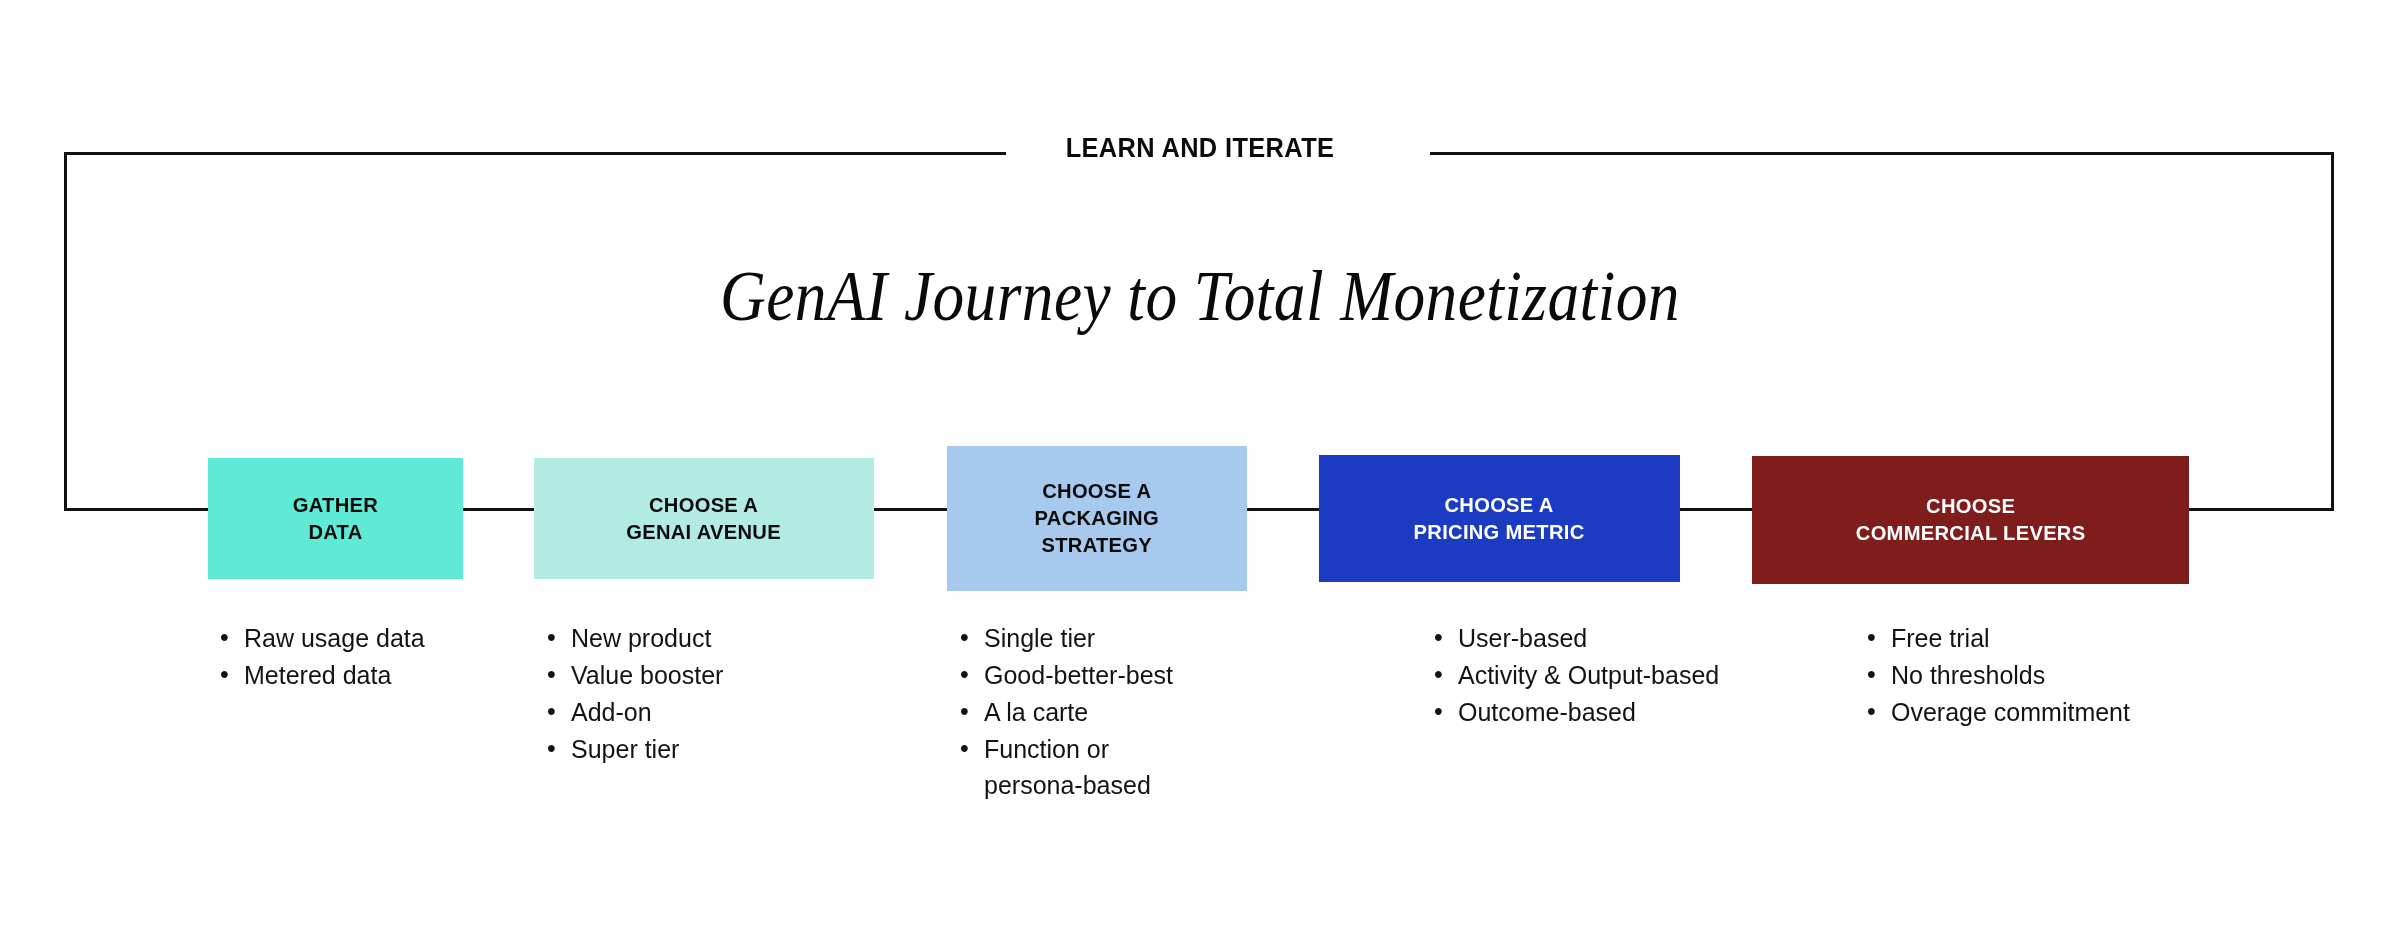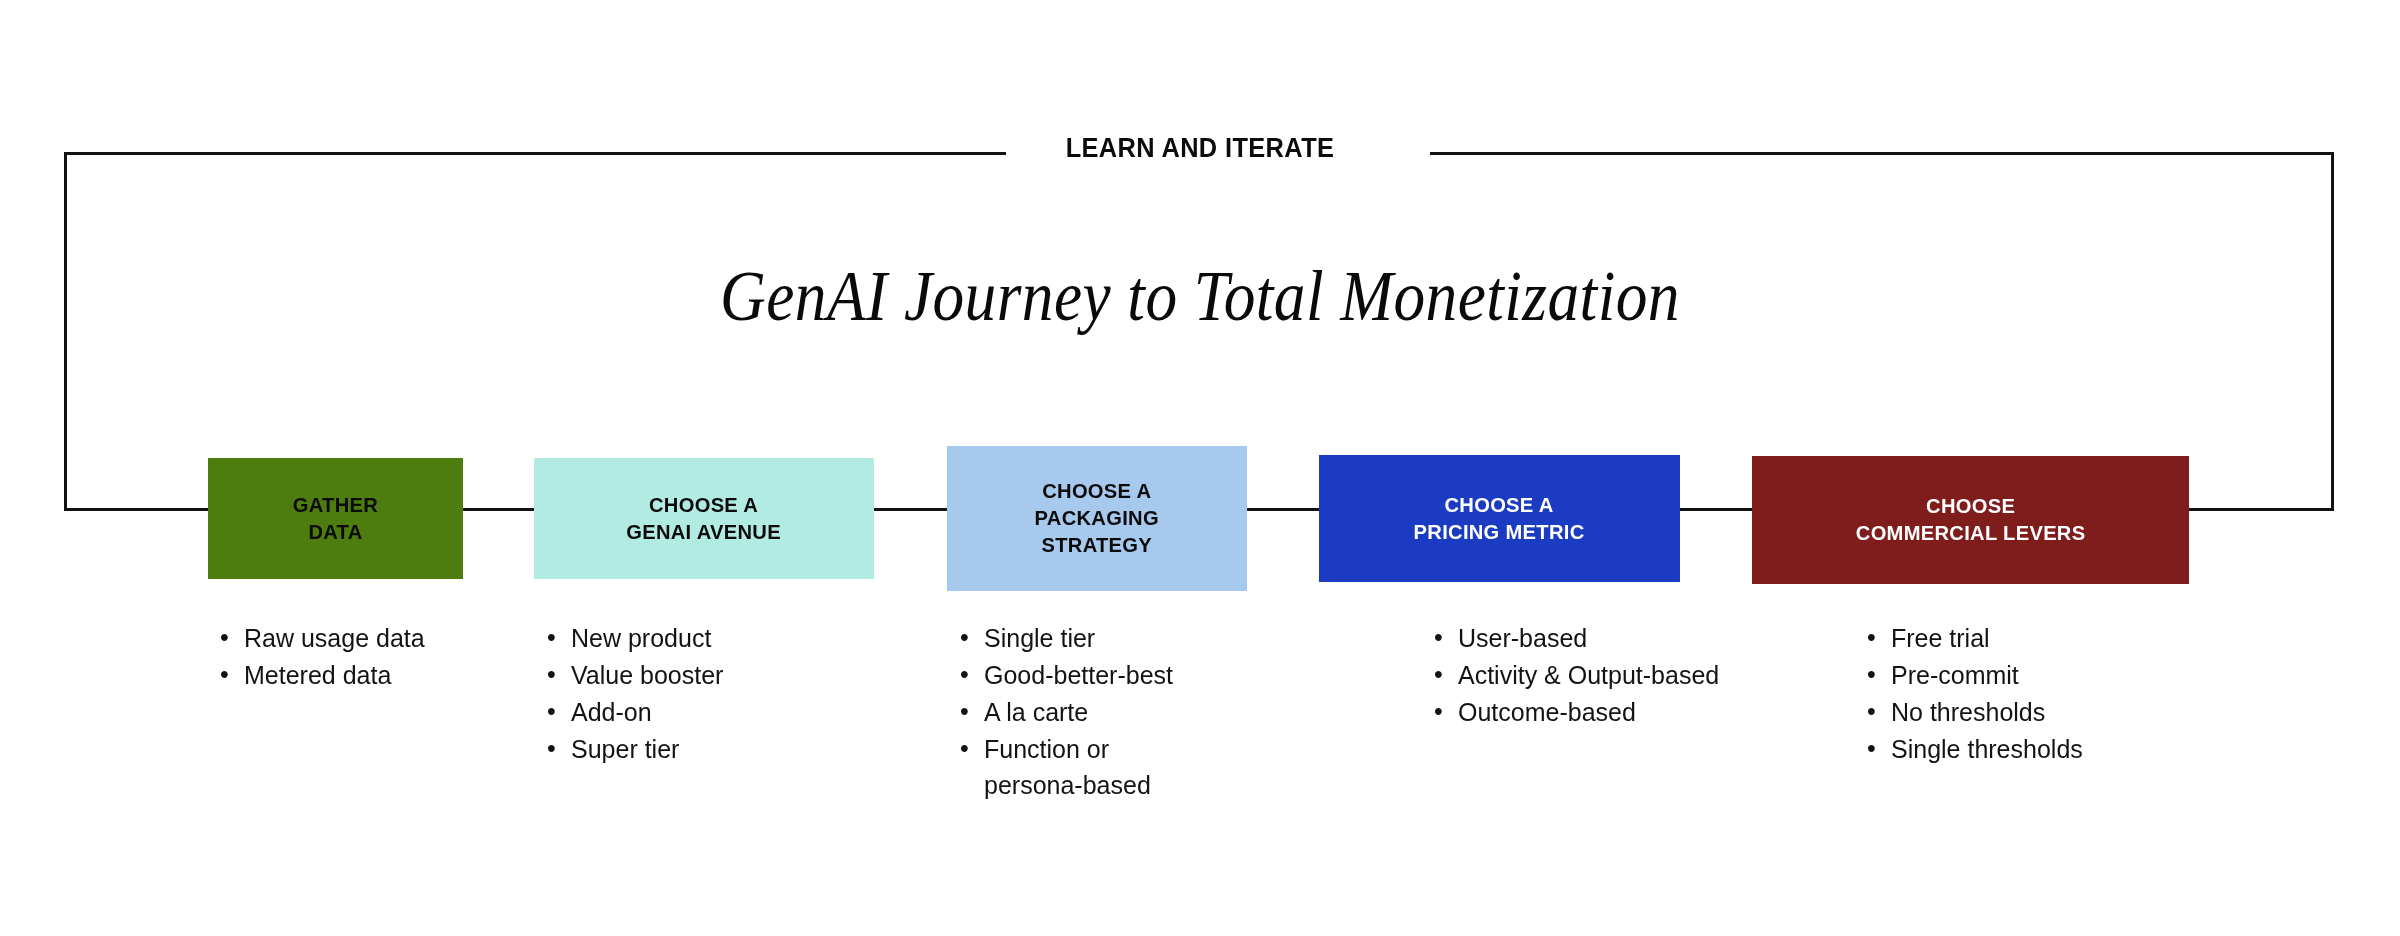--- a/index.html
+++ b/index.html
@@ -153,21 +153,21 @@
 
   <div class="frame-title">LEARN AND ITERATE</div>
 
   <div class="headline">GenAI Journey to Total Monetization</div>
 
   <div class="connector" style="left:462px; width:73px;"></div>
   <div class="connector" style="left:874px; width:73px;"></div>
   <div class="connector" style="left:1246px; width:73px;"></div>
   <div class="connector" style="left:1680px; width:73px;"></div>
 
-  <div class="step-box" style="left:208px; top:458px; width:255px; height:121px; background:#4d7c0f;">
+  <div class="step-box" style="left:208px; top:458px; width:255px; height:121px; background:#5eead4;">
     <div class="step-box-label" style="color:#0b0b0b;">GATHER
 DATA</div>
   </div>
 
   <div class="step-box" style="left:534px; top:458px; width:340px; height:121px; background:#b2ebe1;">
     <div class="step-box-label" style="color:#0b0b0b;">CHOOSE A
 GENAI AVENUE</div>
   </div>
 
   <div class="step-box" style="left:947px; top:446px; width:300px; height:145px; background:#a8c9ee;">
@@ -215,19 +215,18 @@
     <ul>
         <li>User-based</li>
         <li>Activity &amp; Output-based</li>
         <li>Outcome-based</li>
       </ul>
   </div>
 
   <div class="bullets" style="left:1865px; width:340px;">
     <ul>
         <li>Free trial</li>
-        <li>Pre-commit</li>
         <li>No thresholds</li>
-        <li>Single thresholds</li>
+        <li>Overage commitment</li>
       </ul>
   </div>
 
 </div>
 
 </body></html>

